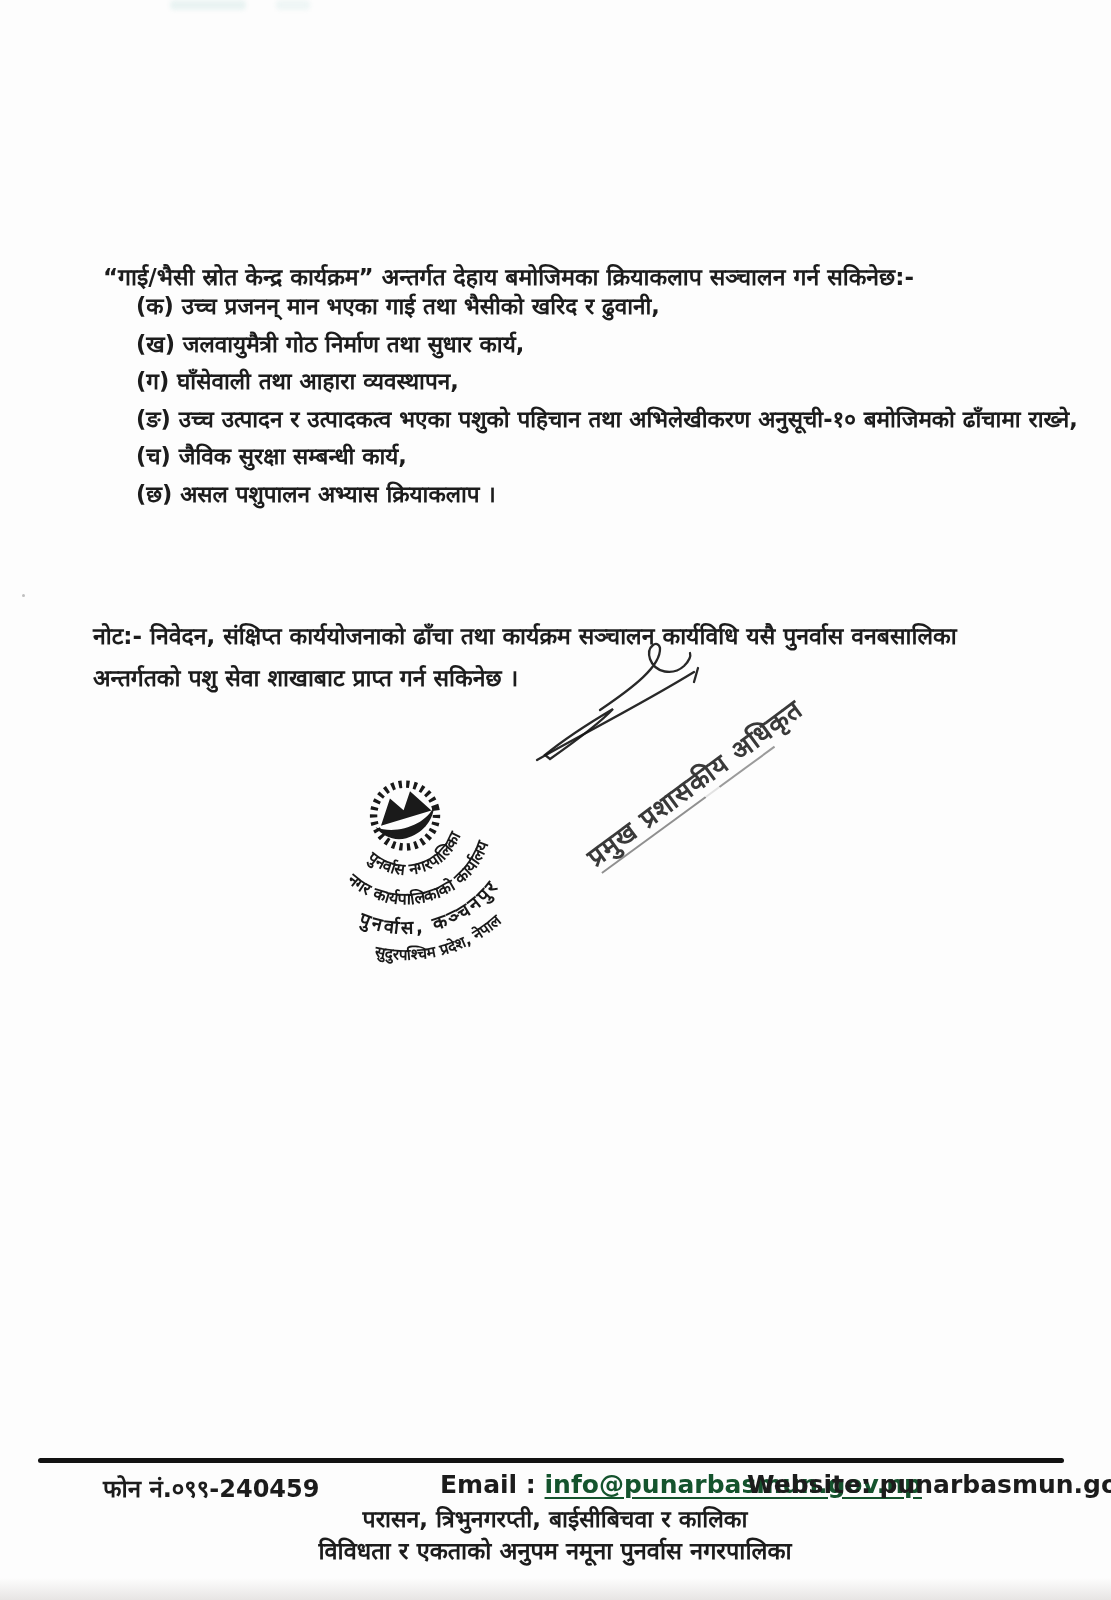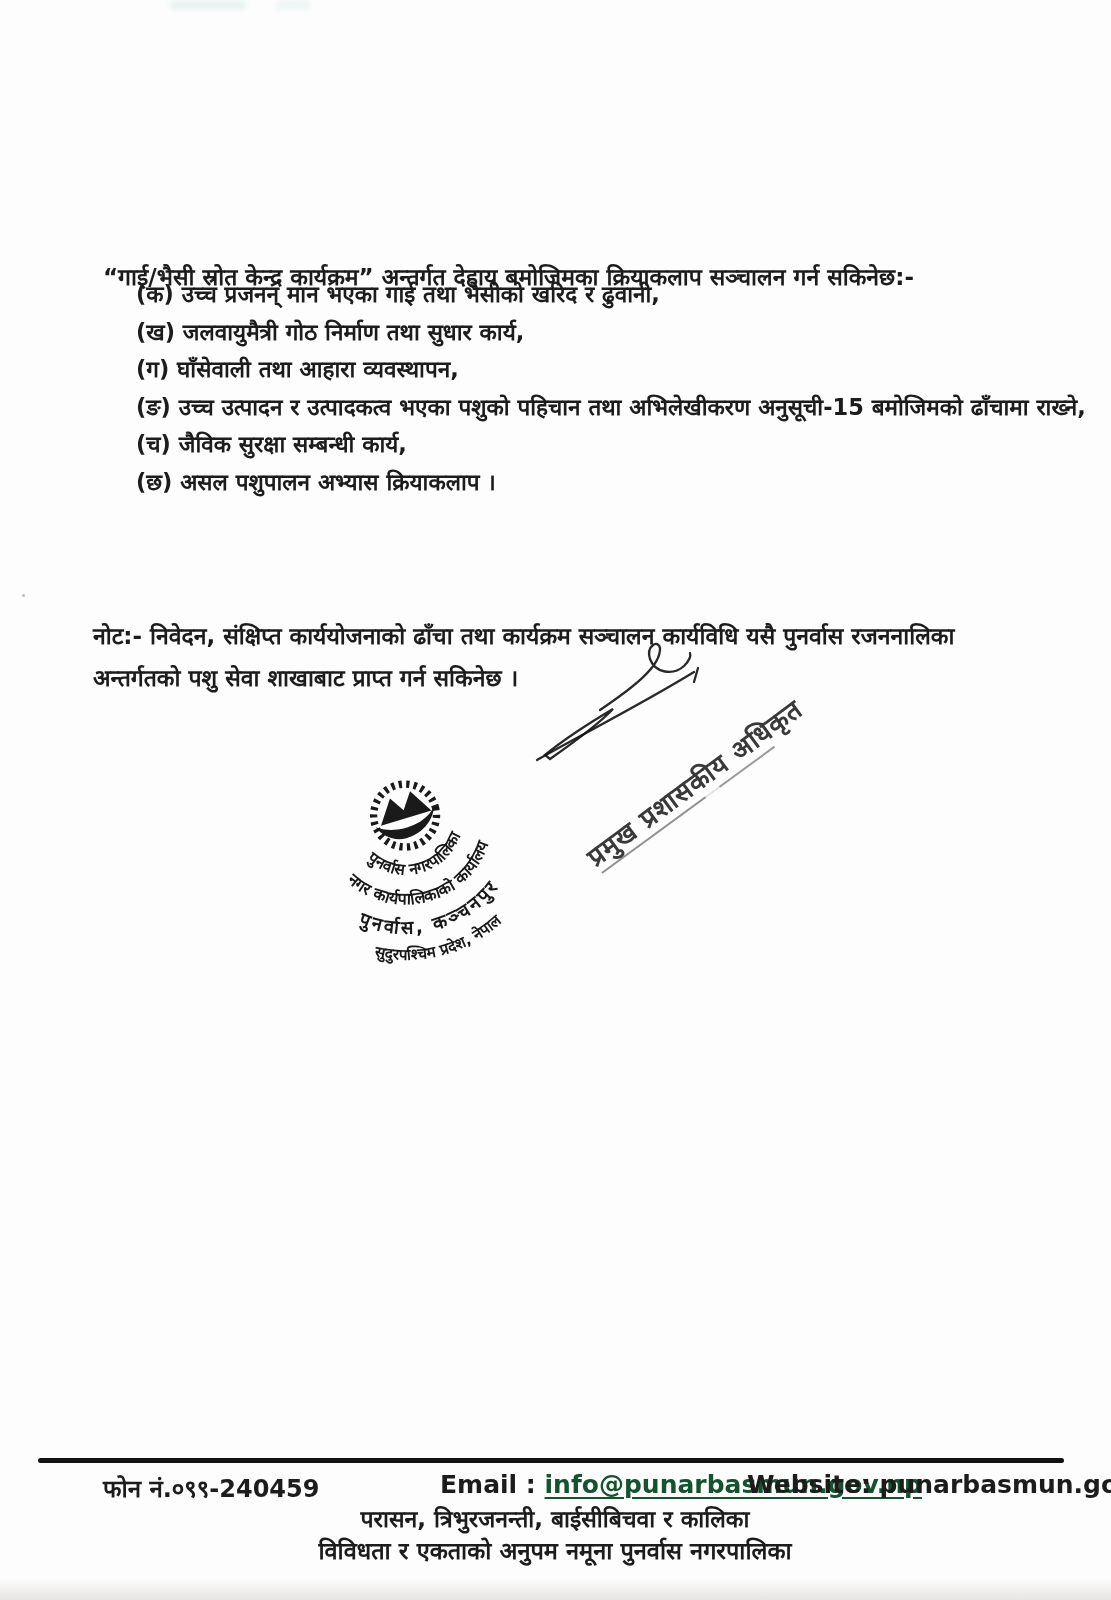--- a/index.html
+++ b/index.html
@@ -20,21 +20,21 @@
 
   .intro{
     position:absolute;left:103px;top:238px;width:930px;
     font-size:23px;font-weight:700;line-height:32px;
   }
   .activities{
     position:absolute;left:136px;top:283px;width:930px;
     margin:0;padding:0;list-style:none;
     font-size:22.5px;font-weight:600;
   }
-  .activities li{margin:0 0 14px 0;line-height:23.5px;white-space:nowrap;}
+  .activities li{margin:12px 0 14px 0;line-height:23.5px;white-space:nowrap;}
   .note{
     position:absolute;left:93px;top:592px;width:954px;
     font-size:23px;font-weight:600;line-height:42px;
   }
 
   
   .signature{position:absolute;left:520px;top:628px;width:200px;height:160px;}
   .signature path{stroke:#161616;stroke-width:2.3;fill:none;stroke-linecap:round;opacity:.92;}
 
   
@@ -73,26 +73,26 @@
   <div class="smudge a"></div>
   <div class="smudge b"></div>
   <div class="speck"></div>
 
   <p class="intro">“गाई/भैसी स्रोत केन्द्र कार्यक्रम” अन्तर्गत देहाय बमोजिमका क्रियाकलाप सञ्चालन गर्न सकिनेछ:-</p>
 
   <ul class="activities">
     <li>(क) उच्च प्रजनन् मान भएका गाई तथा भैसीको खरिद र ढुवानी,</li>
     <li>(ख) जलवायुमैत्री गोठ निर्माण तथा सुधार कार्य,</li>
     <li>(ग) घाँसेवाली तथा आहारा व्यवस्थापन,</li>
-    <li>(ङ) उच्च उत्पादन र उत्पादकत्व भएका पशुको पहिचान तथा अभिलेखीकरण अनुसूची-15 बमोजिमको ढाँचामा राख्ने,</li>
+    <li>(ङ) उच्च उत्पादन र उत्पादकत्व भएका पशुको पहिचान तथा अभिलेखीकरण अनुसूची-१० बमोजिमको ढाँचामा राख्ने,</li>
     <li>(च) जैविक सुरक्षा सम्बन्धी कार्य,</li>
     <li>(छ) असल पशुपालन अभ्यास क्रियाकलाप ।</li>
   </ul>
 
-  <p class="note">नोट:- निवेदन, संक्षिप्त कार्ययोजनाको ढाँचा तथा कार्यक्रम सञ्चालन कार्यविधि यसै पुनर्वास रजननालिका अन्तर्गतको पशु सेवा शाखाबाट प्राप्त गर्न सकिनेछ ।</p>
+  <p class="note">नोट:- निवेदन, संक्षिप्त कार्ययोजनाको ढाँचा तथा कार्यक्रम सञ्चालन कार्यविधि यसै पुनर्वास वनबसालिका अन्तर्गतको पशु सेवा शाखाबाट प्राप्त गर्न सकिनेछ ।</p>
 
   <svg class="signature" viewBox="0 0 200 160" aria-hidden="true">
     <path d="M17,132 C55,110 122,76 174,44"></path>
     <path d="M25,127 C42,113 66,97 93,81 C77,98 50,117 30,131 Z"></path>
     <path d="M80,82 C114,59 141,38 140,20 C138,11 126,18 130,31 C135,45 153,48 164,38 C169,33 171,28 170,25"></path>
     <path d="M178,40 L174,54"></path>
   </svg>
 
   <div class="officer-stamp">प्रमुख प्रशासकीय अधिकृत</div>
   <div class="officer-underline"></div>
@@ -115,17 +115,17 @@
       <text font-size="17.5" font-weight="bold"><textPath href="#sr2" startOffset="50%" text-anchor="middle">नगर कार्यपालिकाको कार्यालय</textPath></text>
       <text font-size="20" font-weight="bold" letter-spacing="3"><textPath href="#sr3" startOffset="50%" text-anchor="middle">पुनर्वास, कञ्चनपुर</textPath></text>
       <text font-size="16.5" font-weight="bold"><textPath href="#sr4" startOffset="50%" text-anchor="middle">सुदुरपश्चिम प्रदेश, नेपाल</textPath></text>
     </g>
   </svg>
 
   <div class="footer-rule"></div>
   <div class="footer-phone">फोन नं.०९९-240459</div>
   <div class="footer-email"><span>Email : </span><span class="email-link">info@punarbasmun.gov.np</span></div>
   <div class="footer-website"><span>Website: </span><span>punarbasmun.gov.np</span></div>
-  <div class="footer-address">परासन, त्रिभुरजनन्ती, बाईसीबिचवा र कालिका</div>
+  <div class="footer-address">परासन, त्रिभुनगरप्ती, बाईसीबिचवा र कालिका</div>
   <div class="footer-motto">विविधता र एकताको अनुपम नमूना पुनर्वास नगरपालिका</div>
 
   <div class="bottom-texture"></div>
 </div>
 
 </body></html>

